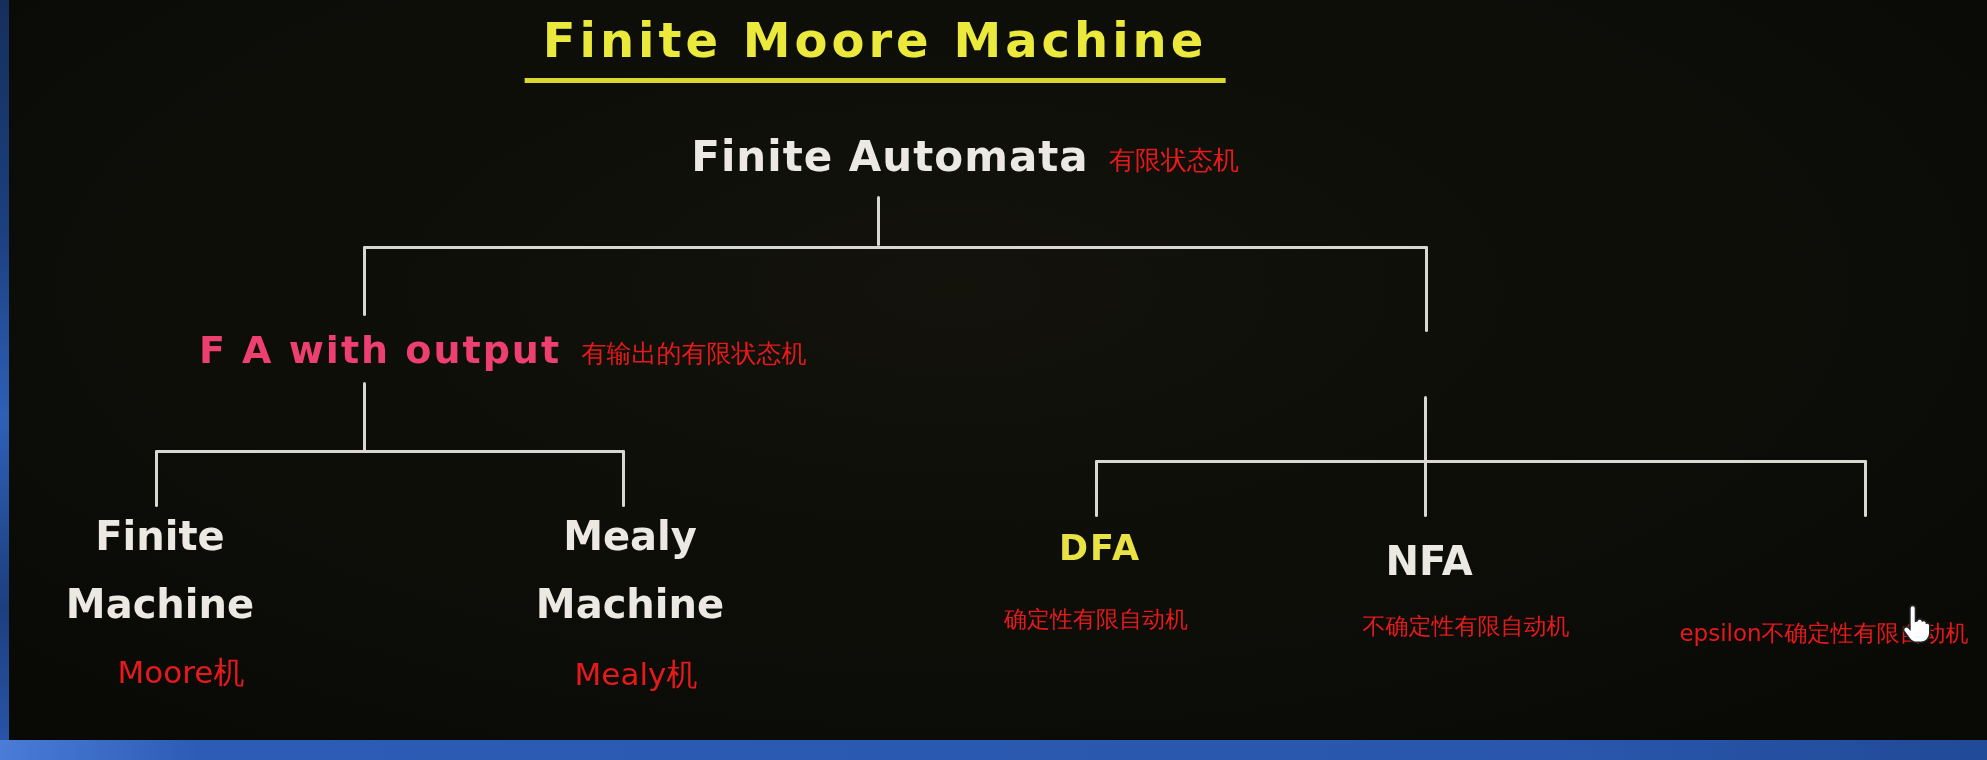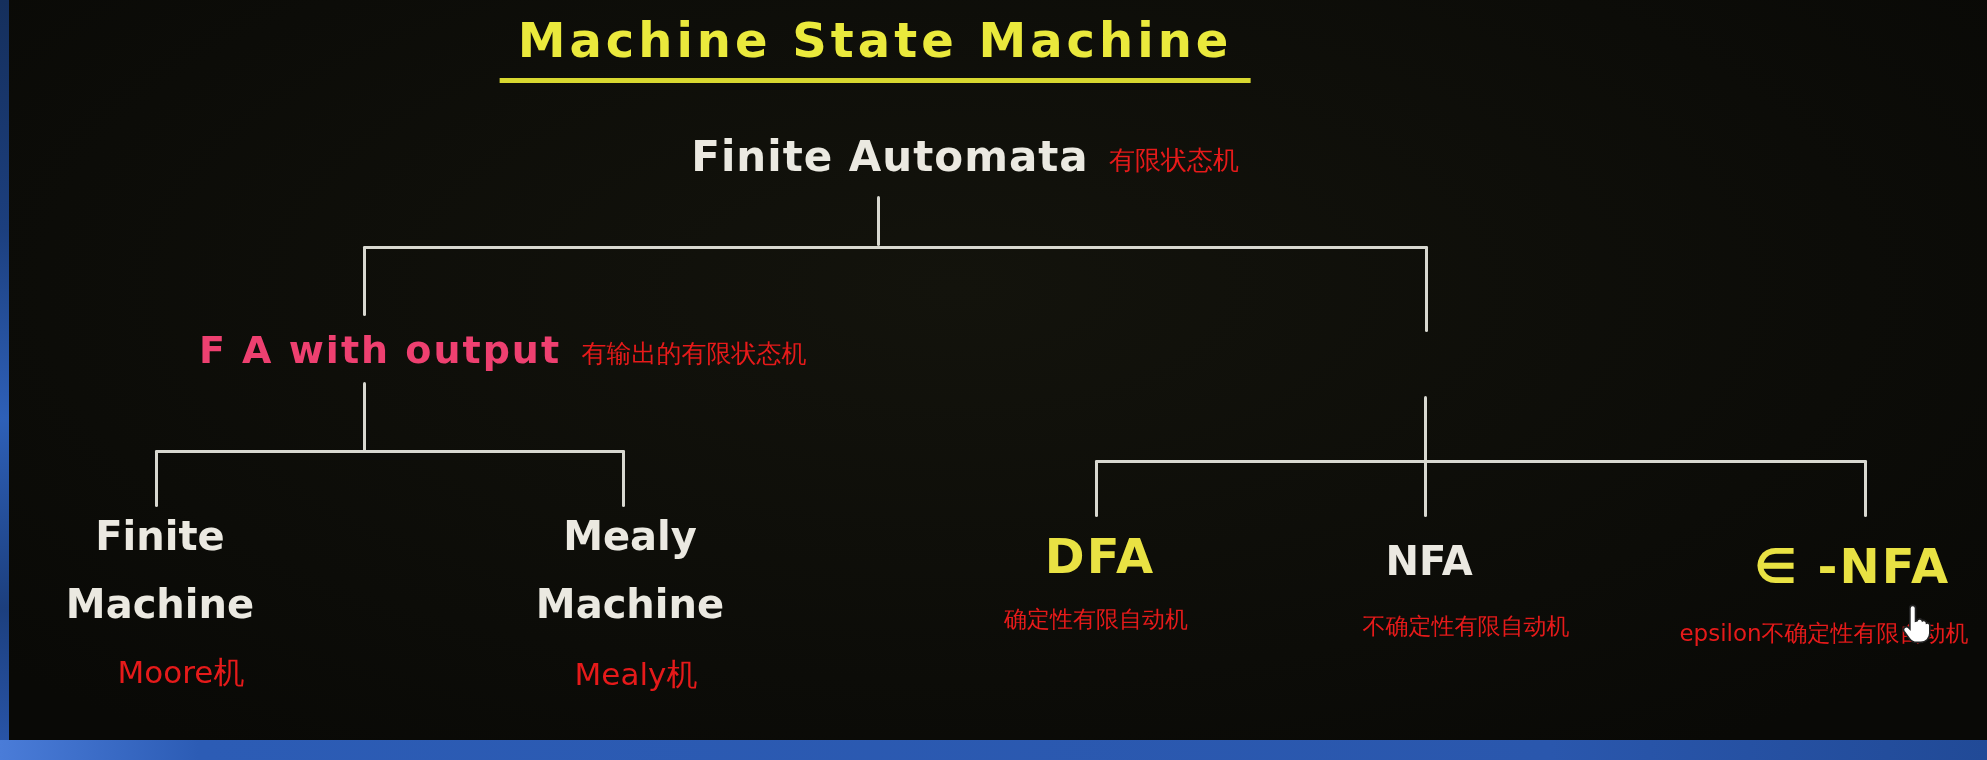--- a/index.html
+++ b/index.html
@@ -20,38 +20,38 @@
   .title {
     position:absolute; left:875px; top:12px; transform:translateX(-50%);
     color:#eae93c; font-size:48px; font-weight:bold; letter-spacing:4px;
     white-space:nowrap; padding:0 18px 10px; border-bottom:5px solid #d8d830;
   }
   .centered { position:absolute; transform:translateX(-50%); white-space:nowrap; }
   .root-label  { color:#ebe9e1; font-size:42px; font-weight:bold; letter-spacing:1px; }
   .branch-label{ color:#ee4070; font-size:38px; font-weight:bold; letter-spacing:2px; }
   .leaf        { color:#ebe9e1; font-size:40px; font-weight:bold; text-align:center; }
   .leaf.two-line { line-height:68px; }
-  .leaf.yellow { color:#e9e243; font-size:48px; letter-spacing:2px; }
+  .leaf.yellow { color:#e9e243; font-size:35px; letter-spacing:2px; }
   .anno        { color:#e61a1a; font-size:25px; }
   .anno.small  { font-size:23px; }
   .anno.mid    { font-size:31px; }
   .vline, .hline { position:absolute; background:#d8d8d0; border-radius:2px; }
   .vline { width:3px; }
   .hline { height:3px; }
   .cursor { position:absolute; left:1902px; top:604px; width:30px; height:40px; }
 </style>
 </head>
 <body>
 
 <div class="stage">
 
   <div class="strip-left"></div>
   <div class="strip-bottom"></div>
 
-  <h1 class="title">Machine State Machine</h1>
+  <h1 class="title">Finite Moore Machine</h1>
 
   <div class="centered root-label" style="left:890px; top:132px;text-align:right;">Finite Automata</div>
   <div class="centered anno" style="left:1174px; top:143px; font-size:26px;">有限状态机</div>
 
   <div class="vline" style="left:877px; top:196px; height:50px;"></div>
   <div class="hline" style="left:363px; top:246px; width:1065px;"></div>
   <div class="vline" style="left:363px; top:246px; height:70px;"></div>
   <div class="vline" style="left:1425px; top:246px; height:86px;"></div>
 
   <div class="centered anno" style="left:694px; top:337px;">有输出的有限状态机</div>
@@ -80,21 +80,20 @@
   <div class="vline" style="left:1095px; top:460px; height:57px;"></div>
   <div class="vline" style="left:1424px; top:460px; height:57px;"></div>
   <div class="vline" style="left:1864px; top:460px; height:57px;"></div>
 
   <div class="centered leaf yellow" style="left:1100px; top:528px;">DFA</div>
   <div class="centered anno small" style="left:1096px; top:604px;">确定性有限自动机</div>
 
   <div class="centered leaf" style="left:1429px; top:538px;">NFA</div>
   <div class="centered anno small" style="left:1466px; top:611px;">不确定性有限自动机</div>
 
-  <div class="centered leaf yellow" style="left:1852px; top:538px;">∈ -NFA</div>
   <div class="centered anno small" style="left:1824px; top:618px;">epsilon不确定性有限自动机</div>
 
   <div class="cursor">
     <svg viewBox="0 0 20 28" width="30" height="40" aria-hidden="true">
       <path d="M7 1c1.1 0 2 .9 2 2v9l1-.2c.3-1 1.2-1.6 2.2-1.4.8.1 1.4.7 1.6 1.4.9-.6 2.2-.2 2.7.8.1.3.2.5.2.8.9-.3 1.9.2 2.2 1.1.1.2.1.4.1.6v5.4c0 3.5-2.8 6.4-6.3 6.4h-2.9c-2 0-3.9-1-5.1-2.6l-3.7-5c-.7-1-.5-2.3.4-3 .8-.6 1.9-.6 2.6.1l1 1V3c0-1.1.9-2 2-2z" fill="#ffffff" stroke="#222222" stroke-width="1.2"></path>
     </svg>
   </div>
 
 </div>
 

